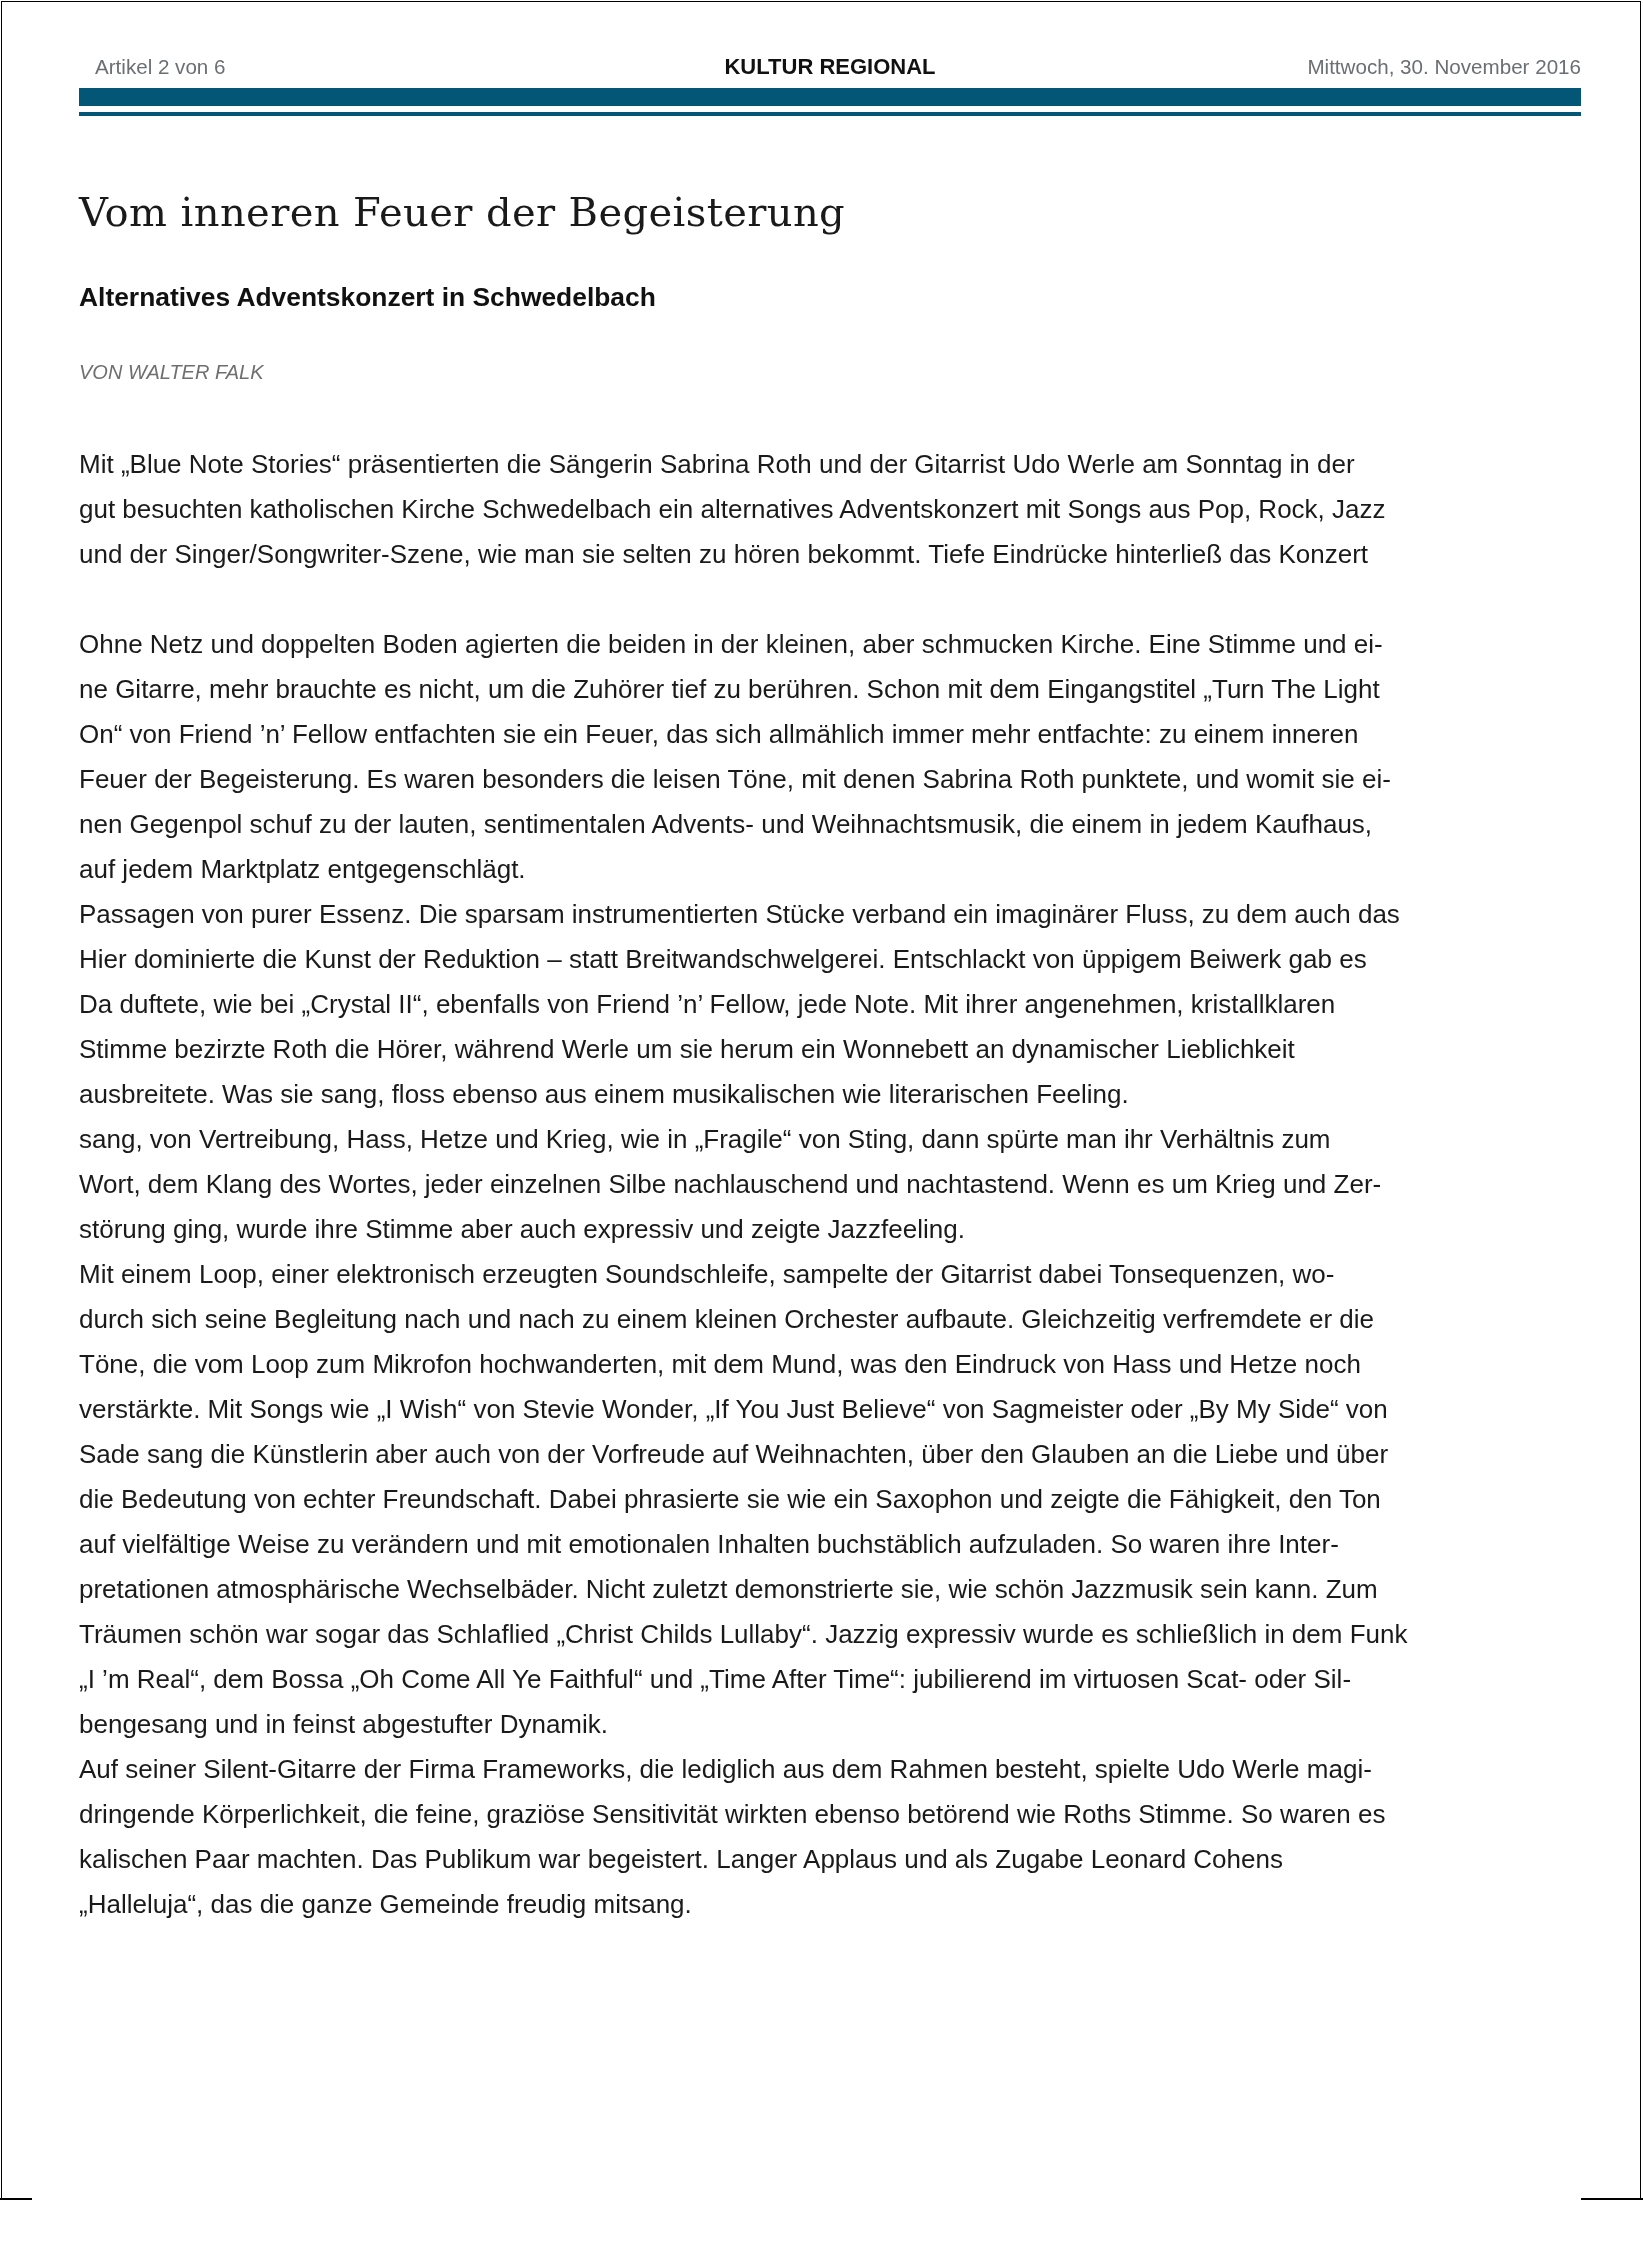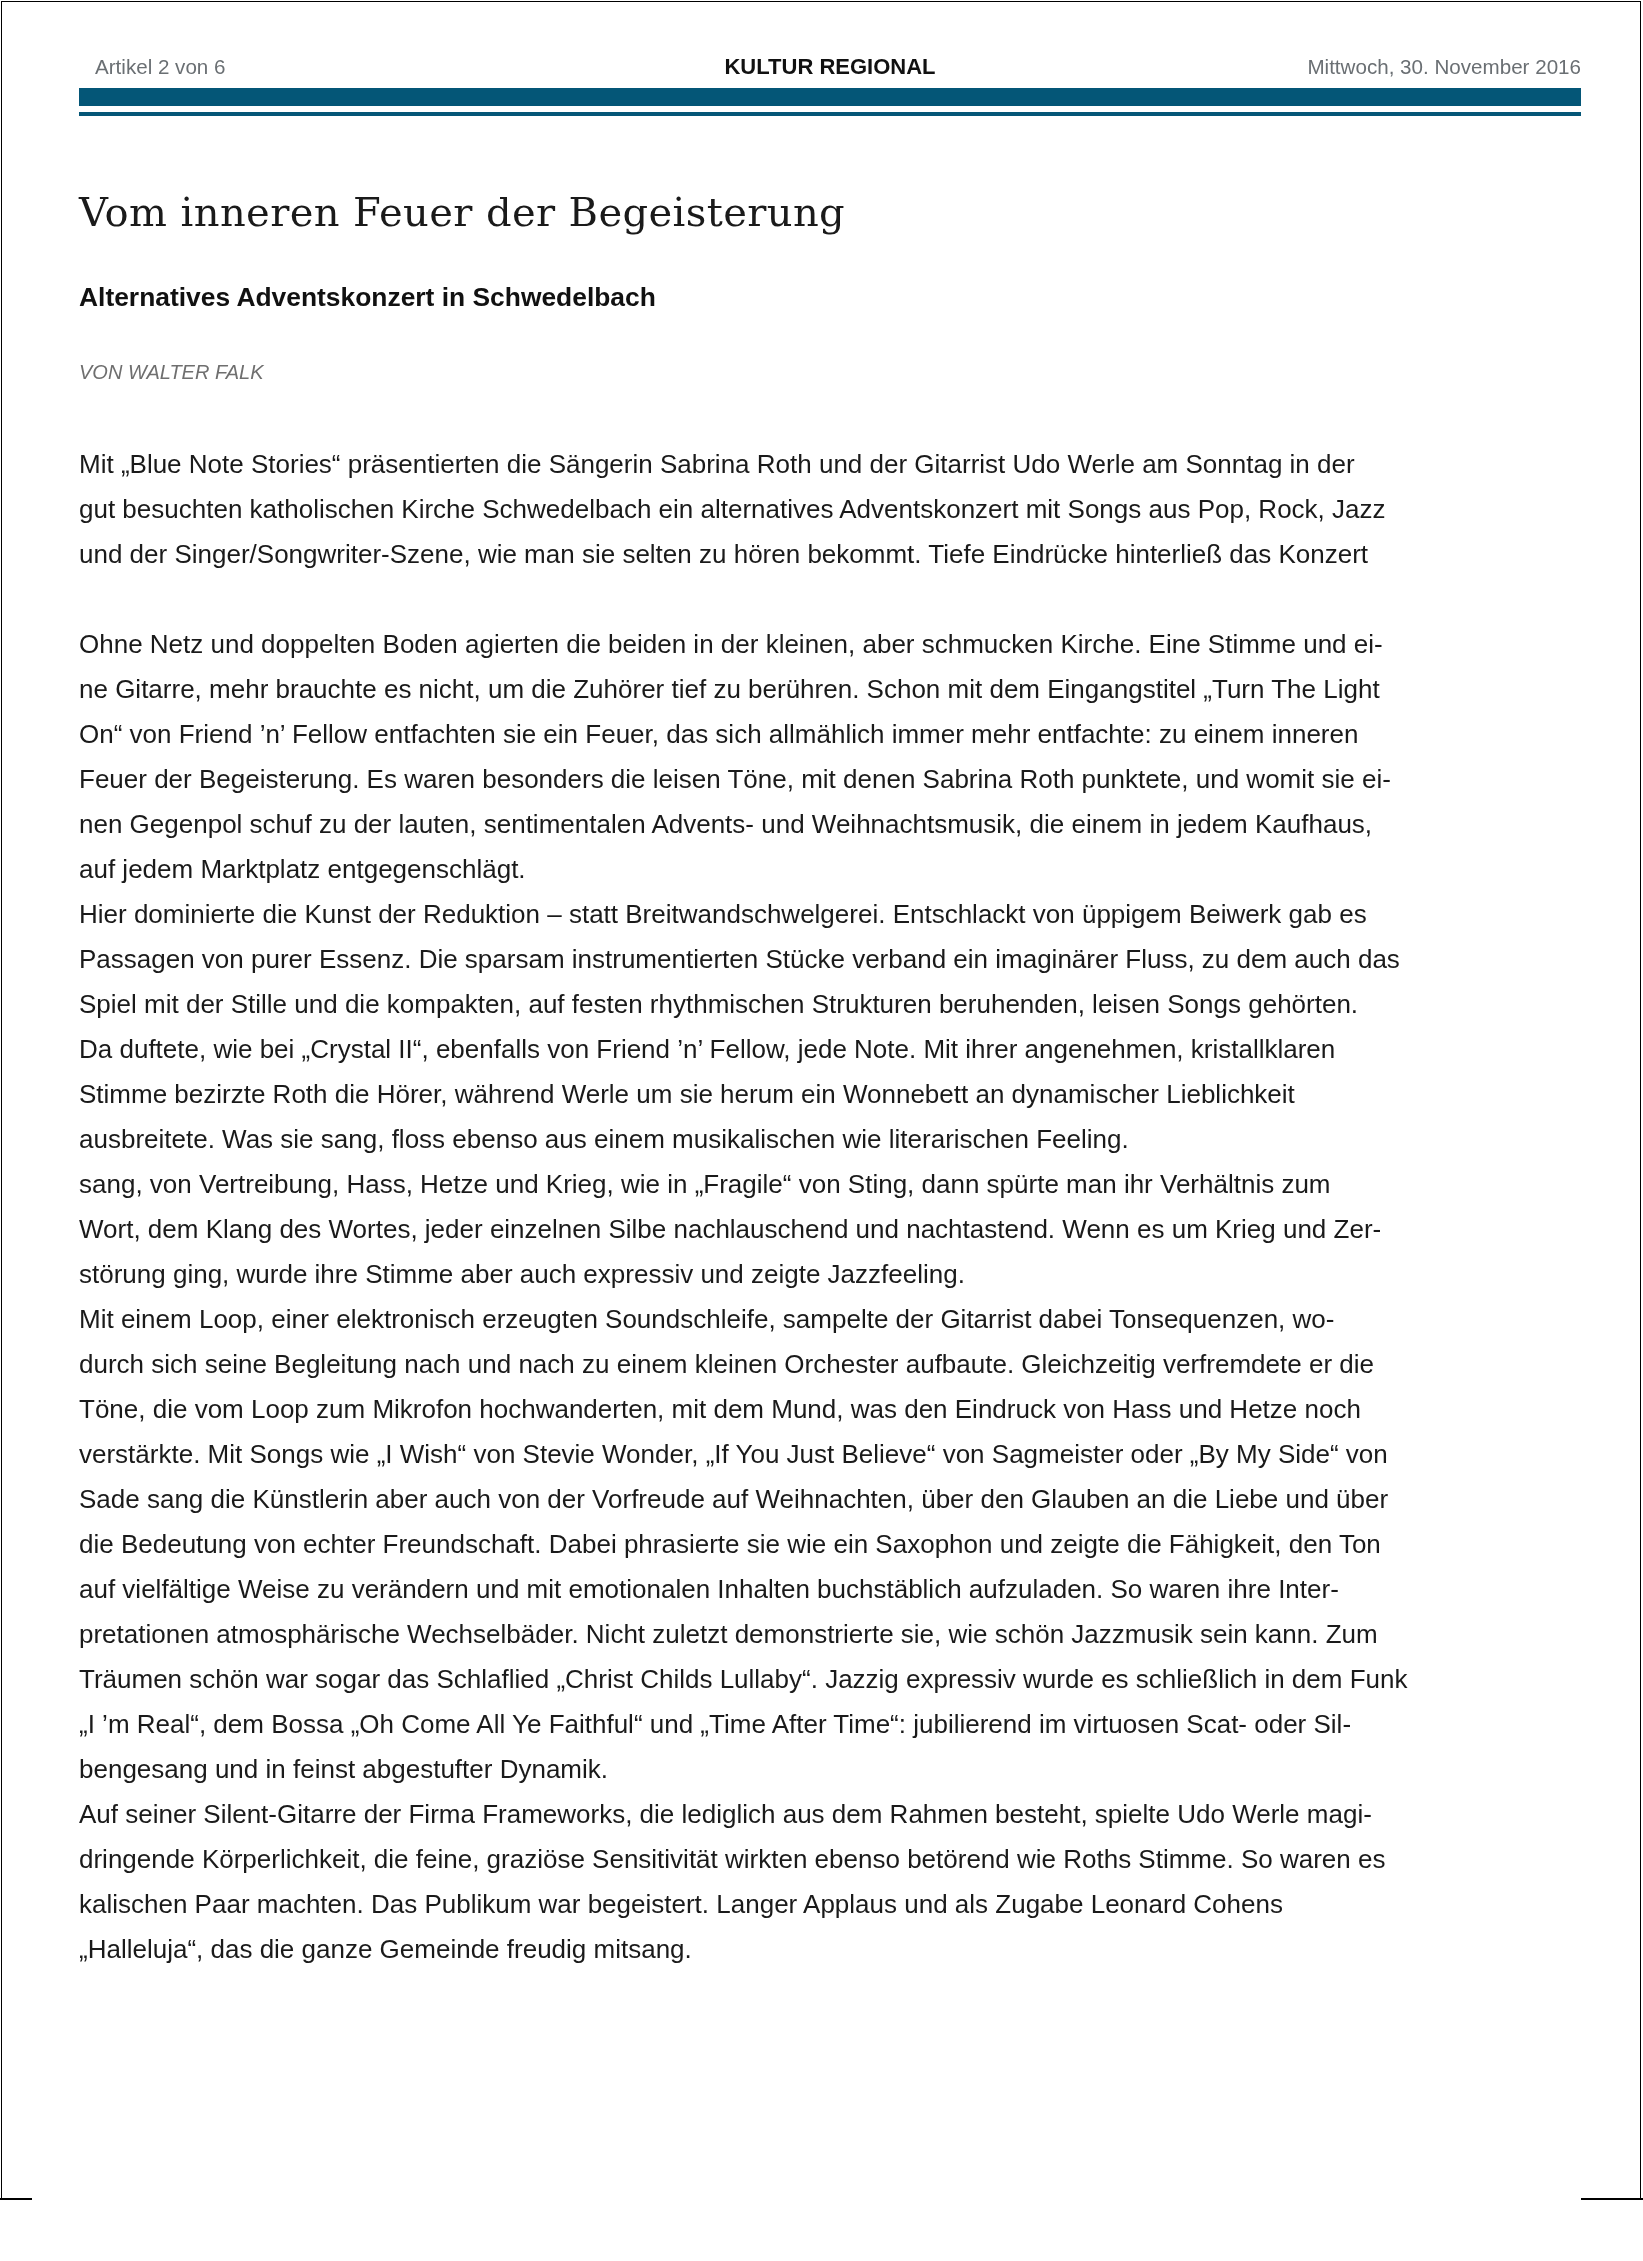--- a/index.html
+++ b/index.html
@@ -50,23 +50,22 @@
     </p>
   <p class="para gap">
       <span class="line">Ohne Netz und doppelten Boden agierten die beiden in der kleinen, aber schmucken Kirche. Eine Stimme und ei-</span>
       <span class="line">ne Gitarre, mehr brauchte es nicht, um die Zuhörer tief zu berühren. Schon mit dem Eingangstitel „Turn The Light</span>
       <span class="line">On“ von Friend ’n’ Fellow entfachten sie ein Feuer, das sich allmählich immer mehr entfachte: zu einem inneren</span>
       <span class="line">Feuer der Begeisterung. Es waren besonders die leisen Töne, mit denen Sabrina Roth punktete, und womit sie ei-</span>
       <span class="line">nen Gegenpol schuf zu der lauten, sentimentalen Advents- und Weihnachtsmusik, die einem in jedem Kaufhaus,</span>
       <span class="line">auf jedem Marktplatz entgegenschlägt.</span>
     </p>
   <p class="para">
+      <span class="line">Passagen von purer Essenz. Die sparsam instrumentierten Stücke verband ein imaginärer Fluss, zu dem auch das</span>
       <span class="line">Hier dominierte die Kunst der Reduktion – statt Breitwandschwelgerei. Entschlackt von üppigem Beiwerk gab es</span>
-      <span class="line">Passagen von purer Essenz. Die sparsam instrumentierten Stücke verband ein imaginärer Fluss, zu dem auch das</span>
-      <span class="line">Spiel mit der Stille und die kompakten, auf festen rhythmischen Strukturen beruhenden, leisen Songs gehörten.</span>
       <span class="line">Da duftete, wie bei „Crystal II“, ebenfalls von Friend ’n’ Fellow, jede Note. Mit ihrer angenehmen, kristallklaren</span>
       <span class="line">Stimme bezirzte Roth die Hörer, während Werle um sie herum ein Wonnebett an dynamischer Lieblichkeit</span>
       <span class="line">ausbreitete. Was sie sang, floss ebenso aus einem musikalischen wie literarischen Feeling.</span>
     </p>
   <p class="para">
       <span class="line">sang, von Vertreibung, Hass, Hetze und Krieg, wie in „Fragile“ von Sting, dann spürte man ihr Verhältnis zum</span>
       <span class="line">Wort, dem Klang des Wortes, jeder einzelnen Silbe nachlauschend und nachtastend. Wenn es um Krieg und Zer-</span>
       <span class="line">störung ging, wurde ihre Stimme aber auch expressiv und zeigte Jazzfeeling.</span>
     </p>
   <p class="para">

